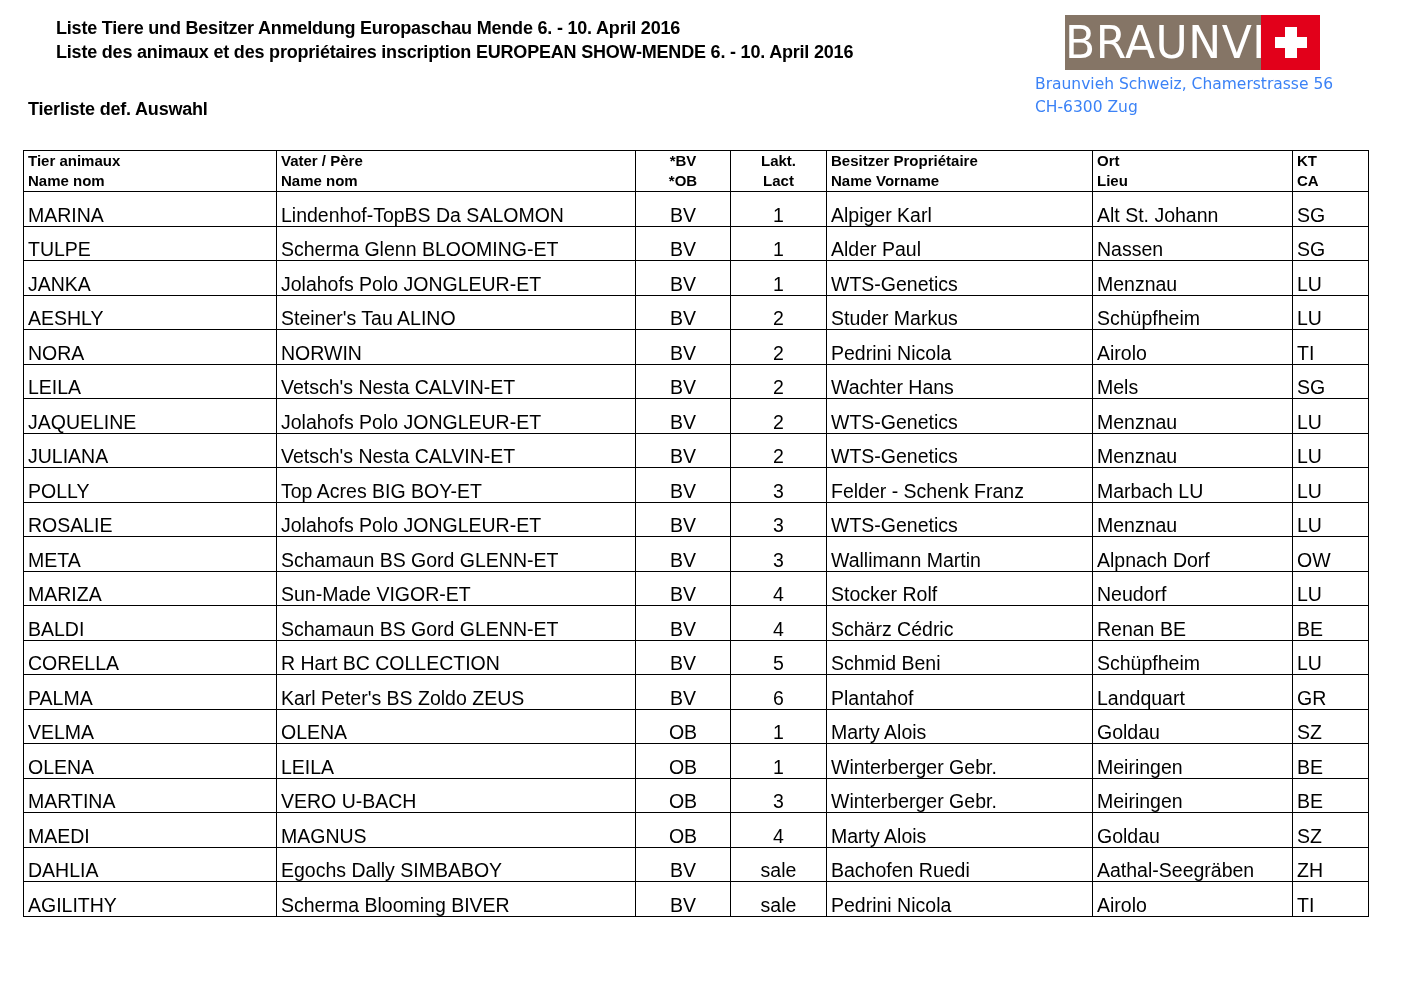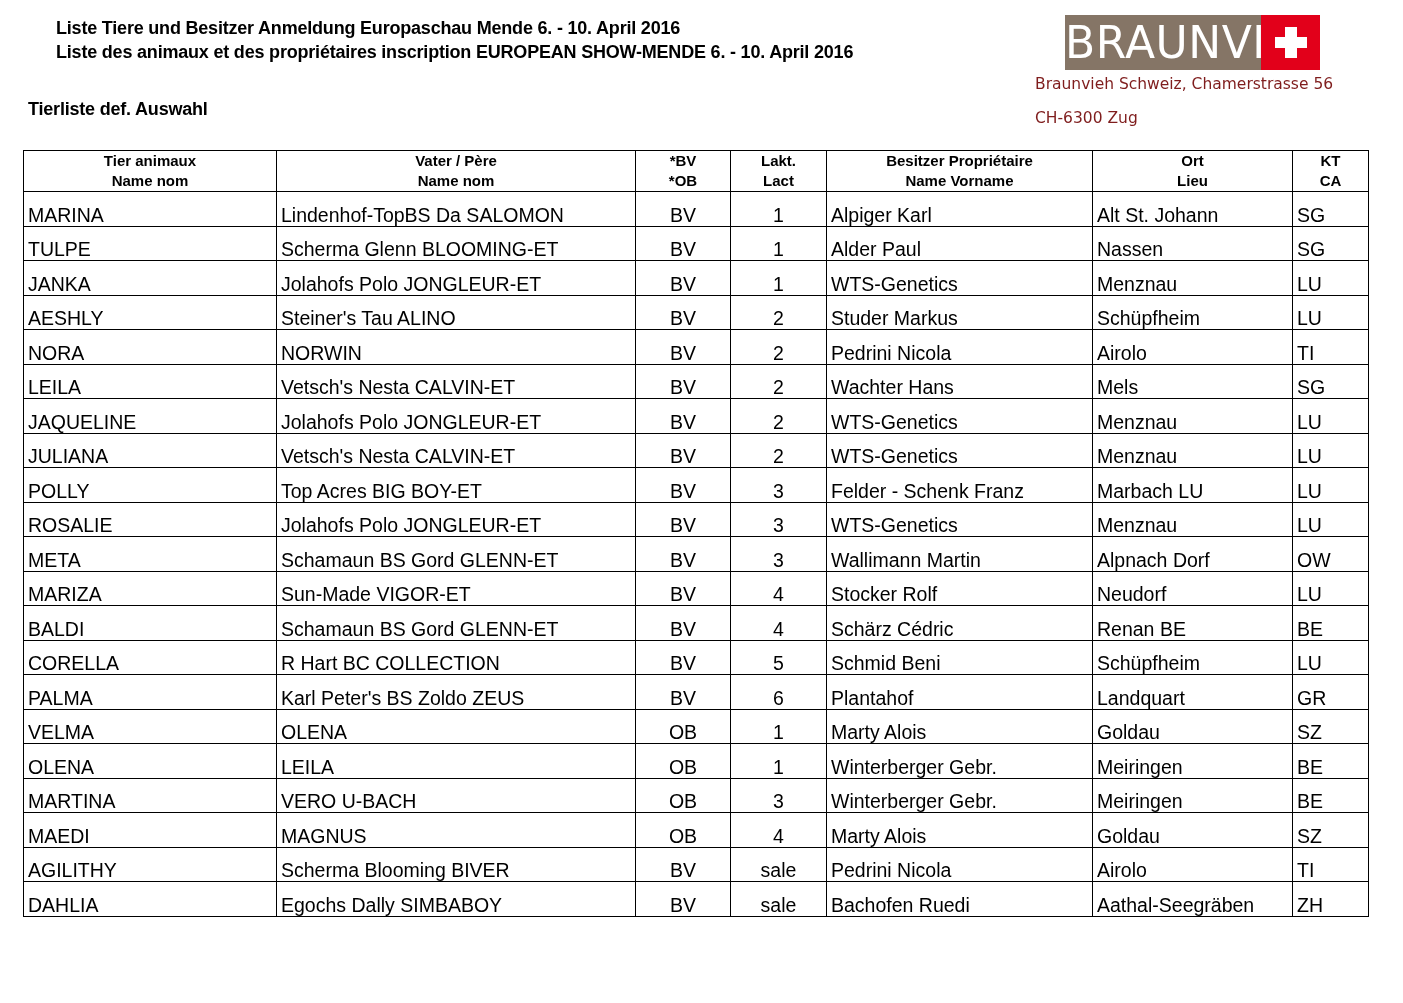--- a/index.html
+++ b/index.html
@@ -6,24 +6,24 @@
   body { width: 1403px; height: 1003px; position: relative; overflow: hidden; font-family: "Liberation Sans", sans-serif; color: #000; }
   .title-block { position: absolute; left: 28px; top: 16px; margin-left: 28px; }
   .title-line { font-weight: bold; font-size: 18px; line-height: 24px; white-space: nowrap; letter-spacing: -0.2px; }
   .subtitle { position: absolute; left: 28px; top: 97px; font-weight: bold; font-size: 18px; line-height: 24px; letter-spacing: -0.2px; }
   .logo-block { position: absolute; left: 1035px; top: 15px; width: 300px; }
   .logo { position: relative; width: 255px; height: 55px; margin-left: 30px; display: flex; }
   .logo-brown { background: #857566; width: 196px; height: 55px; color: #fff; font-size: 44px; line-height: 55px; text-align: center; letter-spacing: 0.5px; font-family: "DejaVu Sans", sans-serif; font-weight: normal; }
   .logo-red { background: #e2001a; width: 59px; height: 55px; position: relative; }
   .cross-v { position: absolute; left: 24px; top: 12px; width: 12px; height: 31px; background: #fff; }
   .cross-h { position: absolute; left: 14px; top: 22px; width: 32px; height: 11px; background: #fff; }
-  .address { font-family: "DejaVu Sans", sans-serif; font-size: 15.5px; line-height: 23px; color: #7f1d1d; margin-top: 3px; white-space: nowrap; }
+  .address { font-family: "DejaVu Sans", sans-serif; font-size: 15.5px; line-height: 23px; color: #3b82f6; margin-top: 3px; white-space: nowrap; }
   table.list { position: absolute; left: 23px; top: 150px; border-collapse: collapse; width: 1345px; table-layout: fixed; }
   table.list td, table.list th { border: 1.5px solid #000; padding: 0 4px; overflow: hidden; white-space: nowrap; }
-  table.list th { font-size: 15px; font-weight: bold; text-align: center; line-height: 20px; height: 40px; vertical-align: middle; }
+  table.list th { font-size: 15px; font-weight: bold; text-align: left; line-height: 20px; height: 40px; vertical-align: middle; }
   table.list th.center { text-align: center; }
   table.list td { font-size: 19.5px; height: 33.5px; line-height: 22px; vertical-align: bottom; padding-bottom: 0px; }
   table.list td.center { text-align: center; }
 </style>
 </head>
 <body>
 
 <div class="title-block">
   <div class="title-line">Liste Tiere und Besitzer Anmeldung Europaschau Mende  6. - 10. April 2016</div>
   <div class="title-line">Liste des animaux et des propriétaires inscription EUROPEAN SHOW-MENDE 6. - 10. April 2016</div>
@@ -32,21 +32,21 @@
 
 <div class="logo-block">
   <div class="logo">
     <div class="logo-brown">BRAUNVIEH</div>
     <div class="logo-red">
       <div class="cross-v"></div>
         <div class="cross-h"></div>
     </div>
   </div>
   <div class="address">Braunvieh Schweiz, Chamerstrasse 56</div>
-  <div class="address" style="margin-top:11px">CH-6300 Zug</div>
+  <div class="address" style="margin-top:0">CH-6300 Zug</div>
 </div>
 
 <table class="list">
   <colgroup>
     <col style="width:253px">
       <col style="width:359px">
       <col style="width:95px">
       <col style="width:96px">
       <col style="width:266px">
       <col style="width:200px">
@@ -250,31 +250,31 @@
       <tr>
         <td>MAEDI</td>
         <td>MAGNUS</td>
         <td class="center">OB</td>
         <td class="center">4</td>
         <td>Marty Alois</td>
         <td>Goldau</td>
         <td>SZ</td>
       </tr>
       <tr>
+        <td>DAHLIA</td>
+        <td>Egochs Dally SIMBABOY</td>
+        <td class="center">BV</td>
+        <td class="center">sale</td>
+        <td>Bachofen Ruedi</td>
+        <td>Aathal-Seegräben</td>
+        <td>ZH</td>
+      </tr>
+      <tr>
         <td>AGILITHY</td>
         <td>Scherma Blooming BIVER</td>
         <td class="center">BV</td>
         <td class="center">sale</td>
         <td>Pedrini Nicola</td>
         <td>Airolo</td>
         <td>TI</td>
       </tr>
-      <tr>
-        <td>DAHLIA</td>
-        <td>Egochs Dally SIMBABOY</td>
-        <td class="center">BV</td>
-        <td class="center">sale</td>
-        <td>Bachofen Ruedi</td>
-        <td>Aathal-Seegräben</td>
-        <td>ZH</td>
-      </tr>
     </tbody>
 </table>
 
 </body></html>

